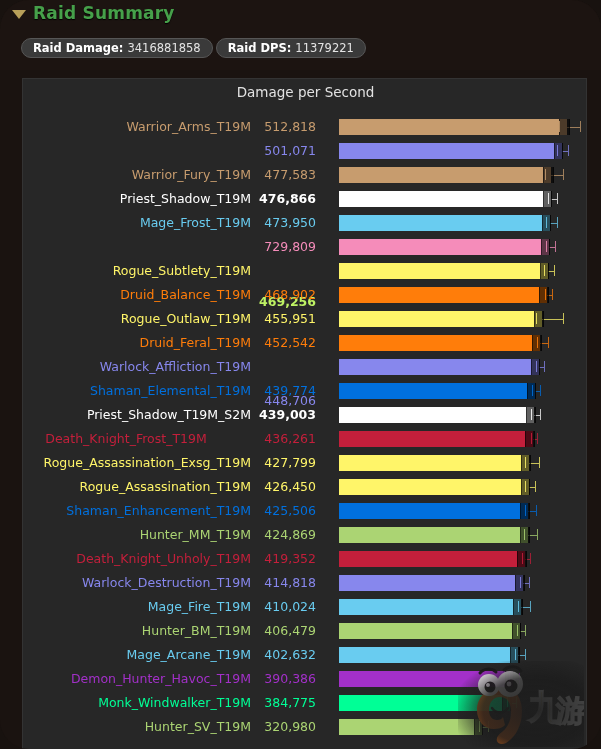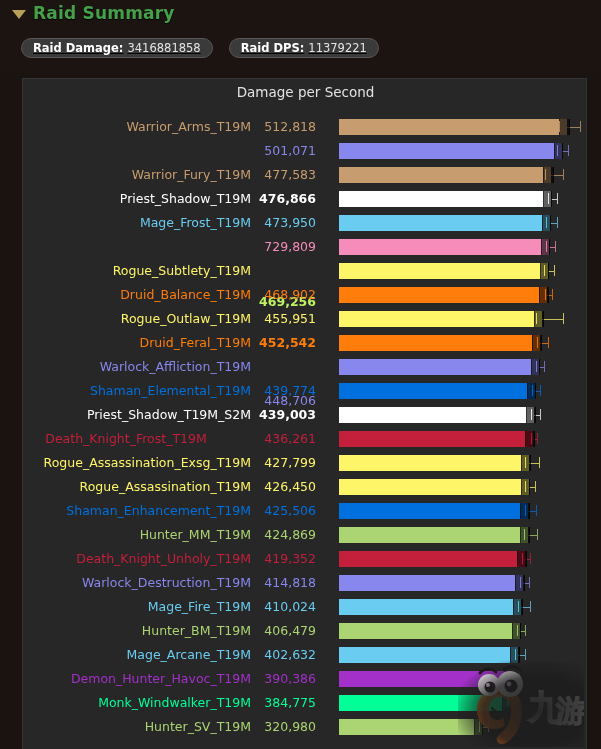--- a/index.html
+++ b/index.html
@@ -8,20 +8,21 @@
     width: 601px; height: 749px;
     background: #18120f;
     font-family: "DejaVu Sans", "Liberation Sans", sans-serif;
     overflow: hidden;
   }
   #root {
     position: relative;
     width: 601px; height: 749px;
     background: #1a1310;
     overflow: hidden;
+    border-radius: 29px;
   }
 
   
   #header {
     position: absolute; left: 0; top: 0; width: 601px; height: 70px;
     background: #1c1411;
   }
   #section-title {
     position: absolute; left: 12px; top: 3px;
     display: flex; align-items: center; gap: 7px;
@@ -36,21 +37,21 @@
   #section-title .title-text {
     color: #46a04a;
     font-size: 17px;
     font-weight: bold;
     letter-spacing: .2px;
     text-shadow: 0 1px 1px #000;
   }
 
   #badges {
     position: absolute; left: 21px; top: 38px;
-    display: flex; gap: 16px; text-decoration: underline;
+    display: flex; gap: 3px;
   }
   .badge {
     height: 20px;
     border-radius: 10px;
     background: #3a3a3a;
     border: 1px solid #565656;
     display: flex; align-items: center;
     padding: 0 11px;
     font-size: 11.5px;
     color: #e8e8e8;
@@ -271,21 +272,21 @@
             <div class="whisk-line" style="left: 192.975px; width: 30.6804px; background: rgb(255, 245, 105); opacity: 0.75;"></div>
             <div class="cap" style="left: 192.975px; background: rgb(255, 245, 105); opacity: 0.75;"></div>
             <div class="cap" style="left: 223.655px; background: rgb(255, 245, 105); opacity: 0.75;"></div>
             <div class="bar" style="width: 202.735px; background: rgb(255, 245, 105);"></div>
             <div class="box" style="left: 194.735px; width: 9.80036px;"></div>
             <div class="cap" style="left: 196.977px; background: rgb(255, 245, 105); opacity: 0.85;"></div>
           </div>
         </div>
         <div class="row">
           <div class="r-label" style="color: rgb(255, 125, 10); padding-left: 12px;">Druid_Feral_T19M</div>
-          <div class="r-value" style="color: rgb(255, 125, 10); font-weight: bold;">452,542</div>
+          <div class="r-value" style="color: rgb(255, 125, 10); font-weight: normal;">452,542</div>
           <div class="r-plot">
             <div class="whisk-line" style="left: 195.198px; width: 13.3393px; background: rgb(255, 125, 10); opacity: 0.75;"></div>
             <div class="cap" style="left: 195.198px; background: rgb(255, 125, 10); opacity: 0.75;"></div>
             <div class="cap" style="left: 208.537px; background: rgb(255, 125, 10); opacity: 0.75;"></div>
             <div class="bar" style="width: 201.22px; background: rgb(255, 125, 10);"></div>
             <div class="box" style="left: 193.22px; width: 9.53758px;"></div>
             <div class="cap" style="left: 198.311px; background: rgb(255, 125, 10); opacity: 0.85;"></div>
           </div>
         </div>
         <div class="row">

